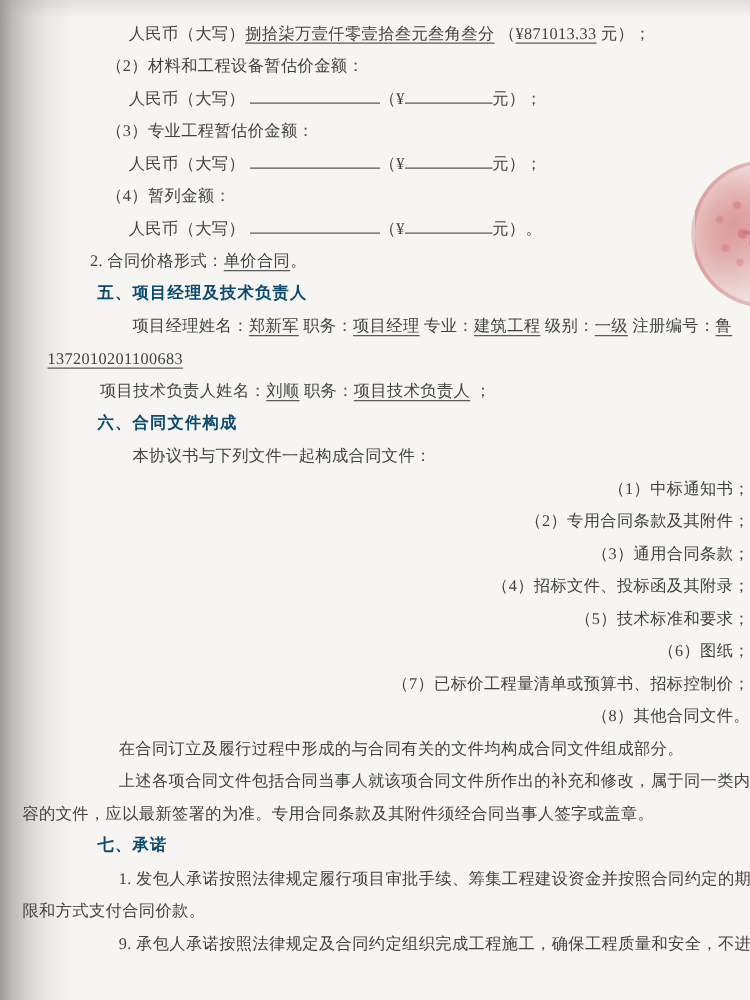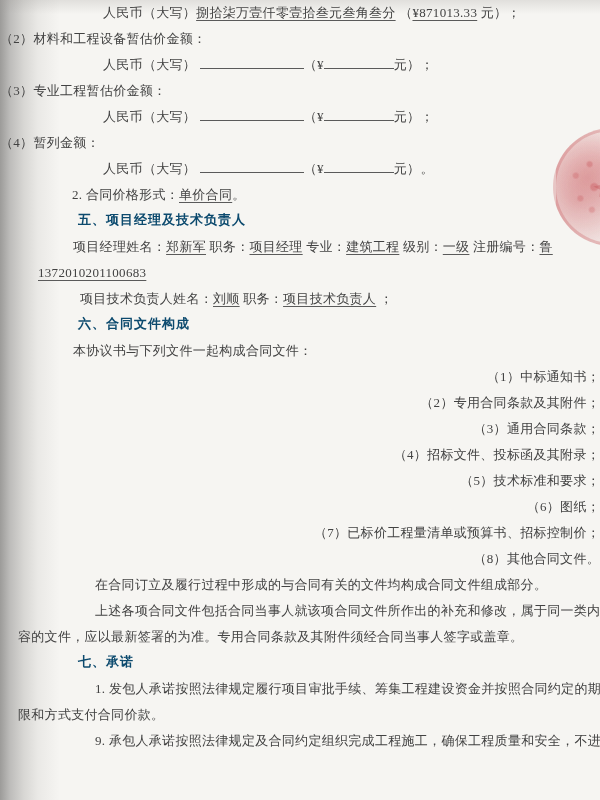--- a/index.html
+++ b/index.html
@@ -47,37 +47,37 @@
     background:
       radial-gradient(circle at 60% 20%, rgba(200,85,90,0.35) 2px, transparent 4px),
       radial-gradient(circle at 30% 35%, rgba(200,85,90,0.30) 2px, transparent 4px),
       radial-gradient(circle at 70% 50%, rgba(200,85,90,0.38) 3px, transparent 5px),
       radial-gradient(circle at 40% 65%, rgba(200,85,90,0.30) 2px, transparent 4px),
       radial-gradient(circle at 65% 80%, rgba(200,85,90,0.28) 2px, transparent 4px);
     filter: blur(0.4px);
   }
   .content {
     position: absolute; left: 0; top: 0; right: 0;
-    padding-top: 0;
+    padding-top: 14px;
     font-size: 13px;
     letter-spacing: 0.3px;
     filter: blur(0.25px);
   }
   .line { height: 26px; line-height: 26px; white-space: nowrap; }
   .heading {
     font-weight: bold;
     font-family: Liberation Mono, monospace;
     color: #0c4a6e;
     letter-spacing: 1px;
   }
   .ind-sub    { margin-left: 103px; }
-  .ind-item   {  }
+  .ind-item   { margin-left: 85px;  }
   .ind-num    { margin-left: 72px;  }
   .ind-head   { margin-left: 78px;  }
-  .ind-body   { margin-left: 73px;  }
+  .ind-body   { margin-left: 106px;  }
   .ind-reg    { margin-left: 38px;  }
   .ind-tech   { margin-left: 80px;  }
   .ind-list   { margin-left: 88px; text-align: right;  }
   .ind-para   { margin-left: 95px;  }
   .ind-cont   { margin-left: 18px; font-family: Liberation Serif, serif;  }
   .u { text-decoration: underline; text-underline-offset: 3px; text-decoration-color: #5a5a5a; }
   .blank {
     display: inline-block;
     border-bottom: 1px solid #5a5a5a;
     height: 15px; vertical-align: baseline;

